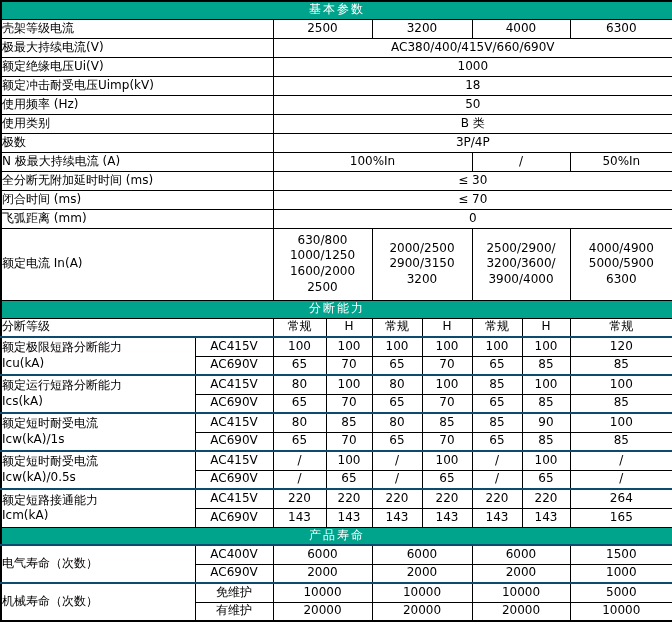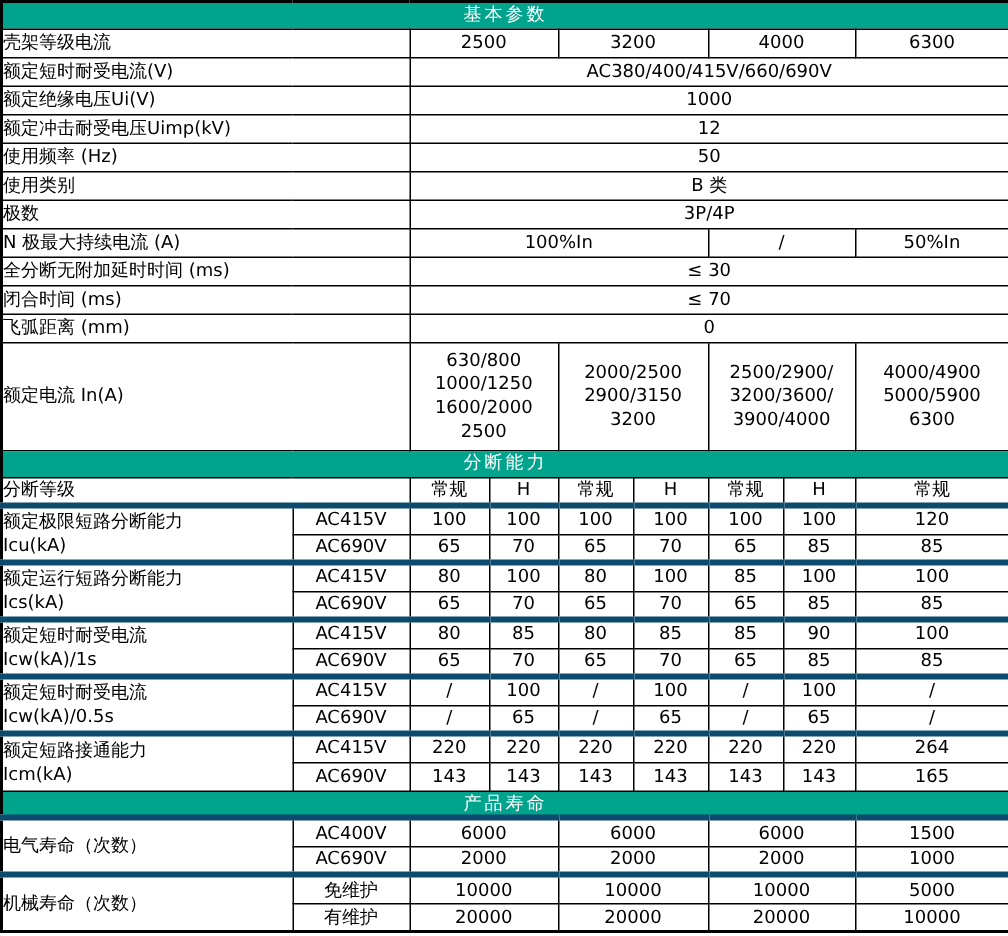--- a/index.html
+++ b/index.html
@@ -22,21 +22,21 @@
   }
   tr { height: 19px; }
   tr.section-row { height: 18px; }
   tr.tall-row { height: 72px; }
   td.sec {
     background: #00A38C; color: #ffffff; text-align: center;
     font-size: 12px; letter-spacing: 2px;
   }
   td.lbl { text-align: left; padding-left: 0; }
   td.sub, td.val, td.hdr { text-align: center; }
-  tr.gstart td { border-top: 4px solid #0c4a6e; }
+  tr.gstart td { border-top: 2px solid #0c4a6e; }
 </style>
 </head>
 <body>
 
 <div class="page">
 <table class="spec">
 <colgroup>
   <col style="width:194px">
         <col style="width:78px">
   <col style="width:53px">
@@ -55,30 +55,30 @@
 
   <tr>
     <td class="lbl" colspan="2">壳架等级电流</td>
     <td class="val" colspan="2">2500</td>
     <td class="val" colspan="2">3200</td>
     <td class="val" colspan="2">4000</td>
     <td class="val">6300</td>
   </tr>
 
   <tr>
-    <td class="lbl" colspan="2">额定短时耐受电流(V)</td>
+    <td class="lbl" colspan="2">极最大持续电流(V)</td>
     <td class="val" colspan="7">AC380/400/415V/660/690V</td>
   </tr>
   <tr>
     <td class="lbl" colspan="2">额定绝缘电压Ui(V)</td>
     <td class="val" colspan="7">1000</td>
   </tr>
   <tr>
     <td class="lbl" colspan="2">额定冲击耐受电压Uimp(kV)</td>
-    <td class="val" colspan="7">12</td>
+    <td class="val" colspan="7">18</td>
   </tr>
   <tr>
     <td class="lbl" colspan="2">使用频率 (Hz)</td>
     <td class="val" colspan="7">50</td>
   </tr>
   <tr>
     <td class="lbl" colspan="2">使用类别</td>
     <td class="val" colspan="7">B 类</td>
   </tr>
   <tr>

